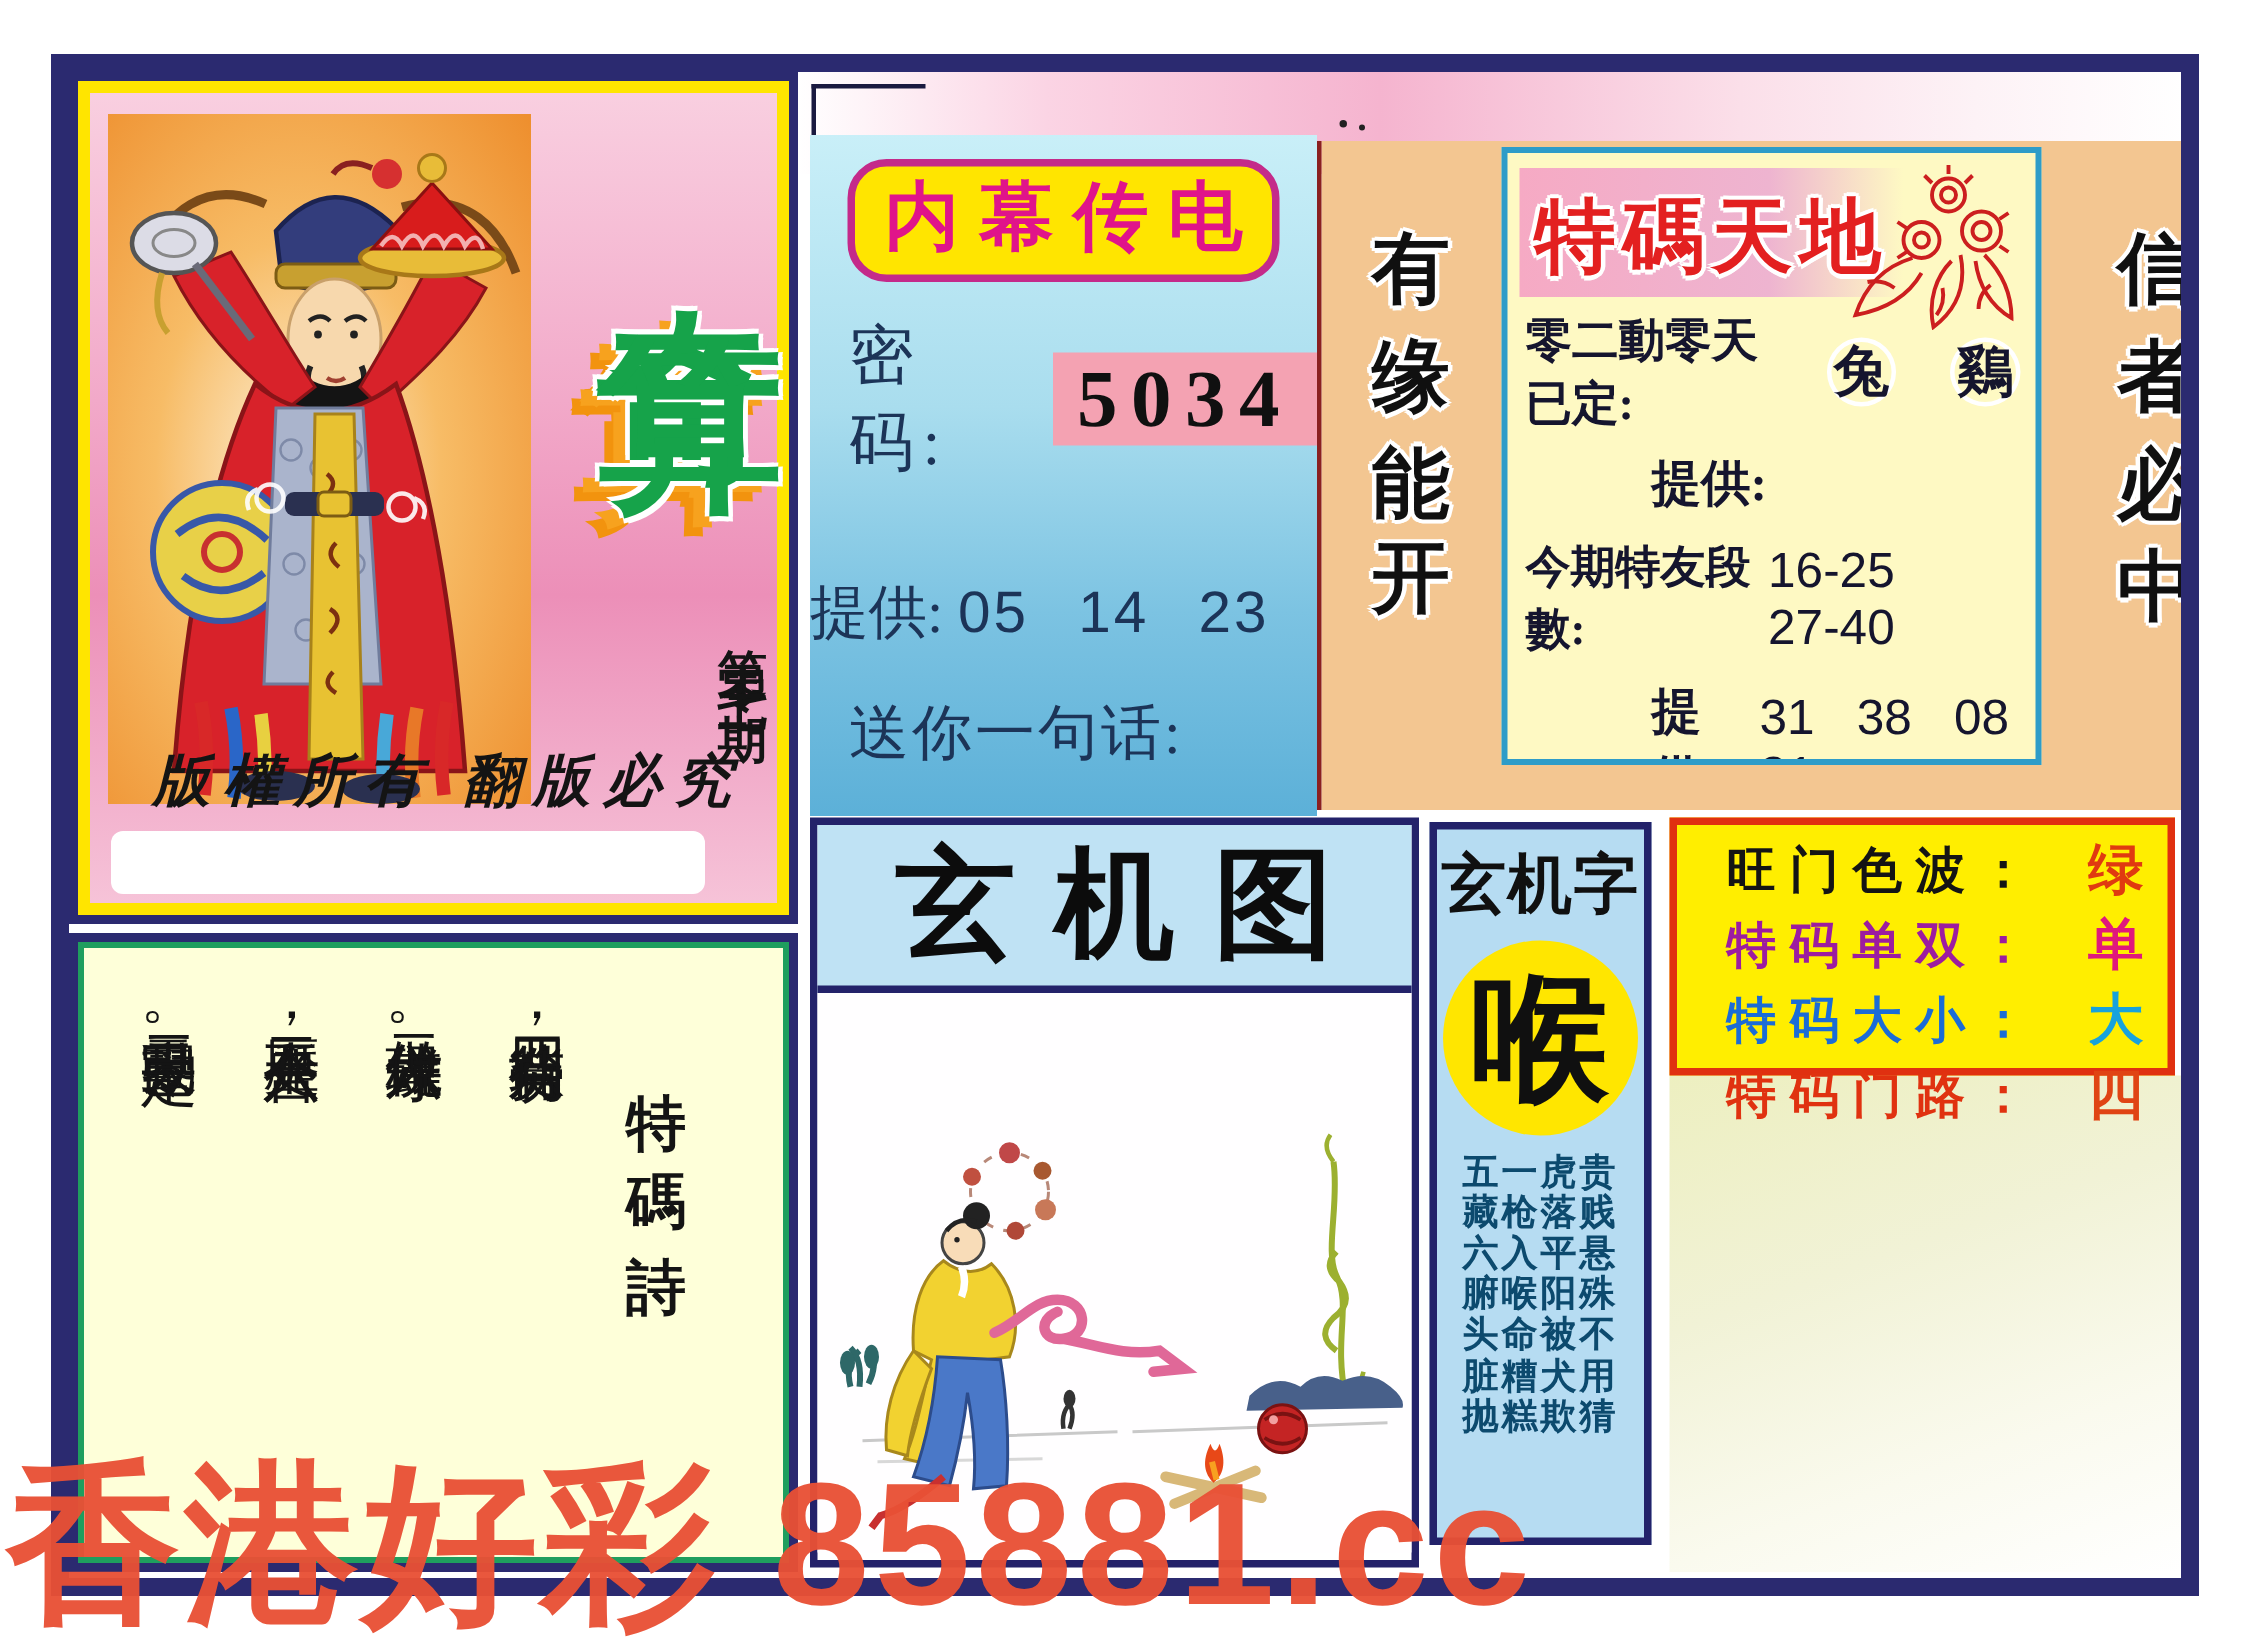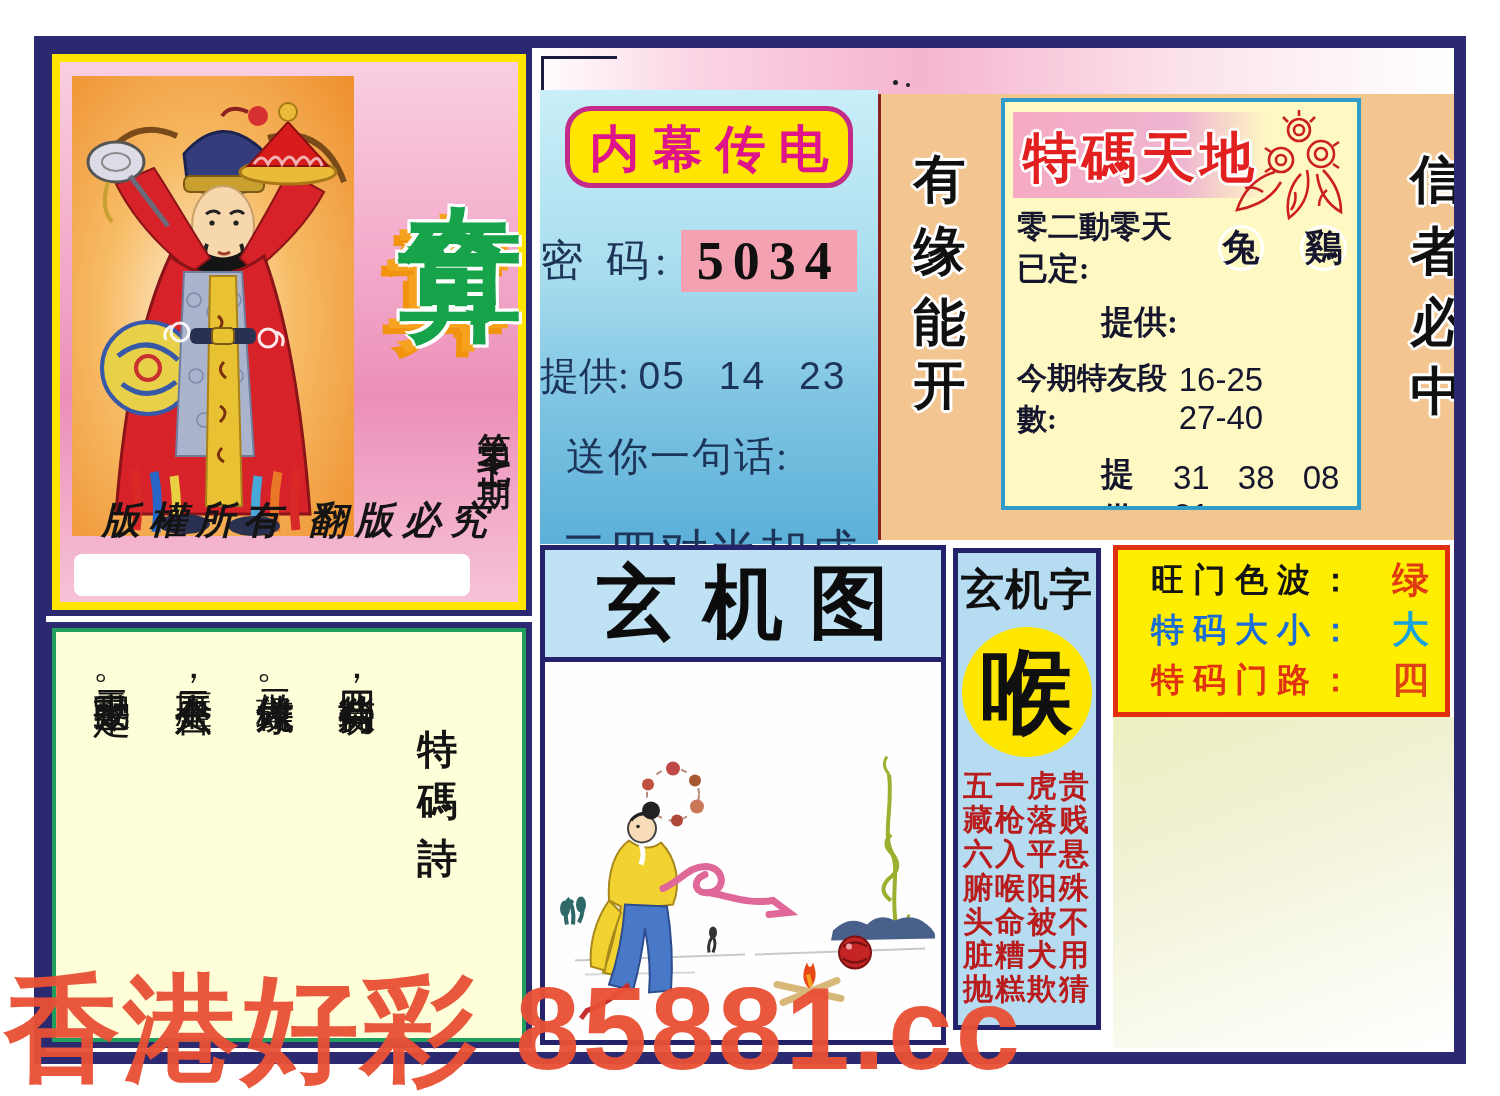--- a/index.html
+++ b/index.html
@@ -63,24 +63,24 @@
   .poem-flow { height:100%; writing-mode:vertical-rl; color:#141414; }
   .poem-title { font-size:40px; font-weight:bold; letter-spacing:54px; padding-top:34px; line-height:2.0; }
   .poem-line { font-size:38px; line-height:2.15; letter-spacing:1px; }
   
   .tip-panel {
     position:absolute; left:540px; top:90px; width:338px; height:454px; z-index:6;
     background:linear-gradient(180deg,#c9eff8 0%,#a9ddee 40%,#7cc3e2 70%,#5cb0d8 100%);
   }
   .tip-title-box {
     margin:16px auto 0; width:288px; height:82px; background:#ffe500;
-    border:5px solid #c42a8a; border-radius:26px; display:flex; align-items:flex-end; justify-content:center;
+    border:5px solid #c42a8a; border-radius:26px; display:flex; align-items:flex-start; justify-content:center;
   }
   .tip-title { font-size:50px; font-weight:bold; color:#e0148a; letter-spacing:13px; padding-left:13px; }
-  .pw-row { margin-top:42px; display:flex; align-items:center; }
+  .pw-row { margin-top:20px; padding-left:26px; display:flex; align-items:center; }
   .pw-label { font-size:43px; color:#1c3458; letter-spacing:6px; }
   .pw-value {
     margin-left:8px; background:#f4a2b2; padding:0 16px; font-size:54px; font-weight:bold;
     color:#101010; letter-spacing:9px; font-family:"Liberation Serif","DejaVu Serif",serif;
   }
   .tg-row { margin-top:57px; font-size:39px; color:#1c3458; }
   .tg-nums { font-family:"Liberation Sans","DejaVu Sans",sans-serif; word-spacing:20px; letter-spacing:2px; }
   .sy-row { margin-top:26px; padding-left:26px; font-size:40px; color:#1c3458; letter-spacing:2px; }
   .msg-row { margin-top:36px; text-align:center; font-size:49px; color:#1c3458; letter-spacing:1px; }
   
@@ -131,21 +131,21 @@
     border:5px solid #23226a; background:#b6dcf2;
     display:flex; flex-direction:column; align-items:center;
   }
   .word-title { margin-top:8px; font-size:43px; font-weight:bold; color:#101010; letter-spacing:1px; }
   .word-circle {
     margin-top:8px; width:130px; height:130px; background:#ffe600; border-radius:50%;
     display:flex; align-items:center; justify-content:center;
   }
   .word-big { font-size:92px; font-weight:bold; color:#101010; }
   .word-lines { margin-top:12px; text-align:center; }
-  .word-line { font-size:30px; font-weight:bold; color:#b91c1c; line-height:1.13; letter-spacing:2px; white-space:nowrap; }
+  .word-line { font-size:24px; font-weight:bold; color:#0c4a6e; line-height:1.13; letter-spacing:2px; white-space:nowrap; }
   
   .hot-box {
     position:absolute; left:1113px; top:545px; width:337px; height:172px; z-index:6;
     border:5px solid #e03010; background:#ffee00; padding:5px 16px 7px;
     display:flex; flex-direction:column; justify-content:space-between;
   }
   .hot-row { display:flex; justify-content:space-between; align-items:center; }
   .hot-label { font-size:33px; font-weight:bold; letter-spacing:9px; white-space:nowrap;margin-left:17px; }
   .hot-value { font-size:37px; font-weight:bold; }
   .hr1 .hot-label { color:#141414; } .hr1 .hot-value { color:#e03a10; }
@@ -405,20 +405,24 @@
       <div class="word-line">脏糟犬用</div>
       <div class="word-line">抛糕欺猜</div>
     </div>
   </div>
 
   <div class="hot-box">
     <div class="hot-row hr1">
       <span class="hot-label">旺门色波：</span>
       <span class="hot-value">绿</span>
     </div>
+    <div class="hot-row hr2">
+      <span class="hot-label">特码单双：</span>
+      <span class="hot-value">单</span>
+    </div>
     <div class="hot-row hr3">
       <span class="hot-label">特码大小：</span>
       <span class="hot-value">大</span>
     </div>
     <div class="hot-row hr4">
       <span class="hot-label">特码门路：</span>
       <span class="hot-value">四</span>
     </div>
   </div>
 

